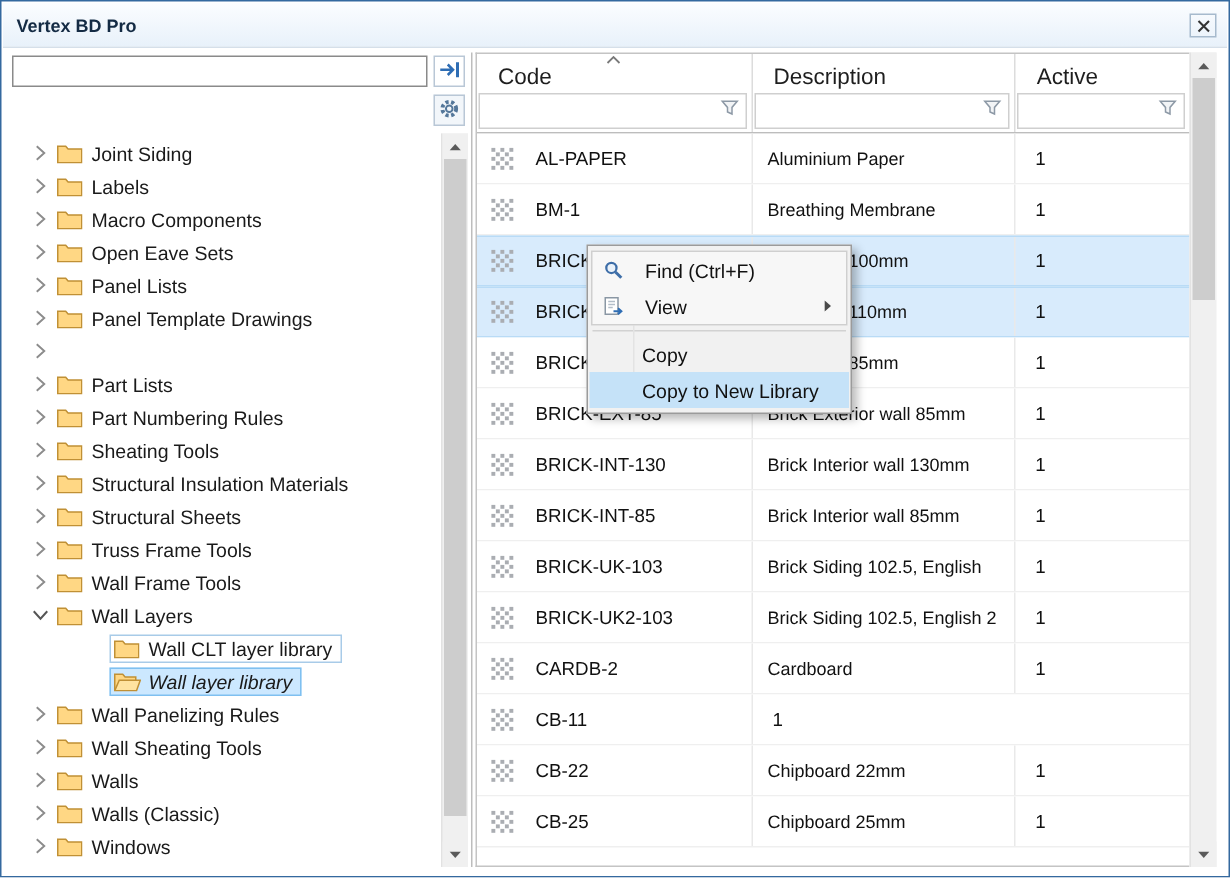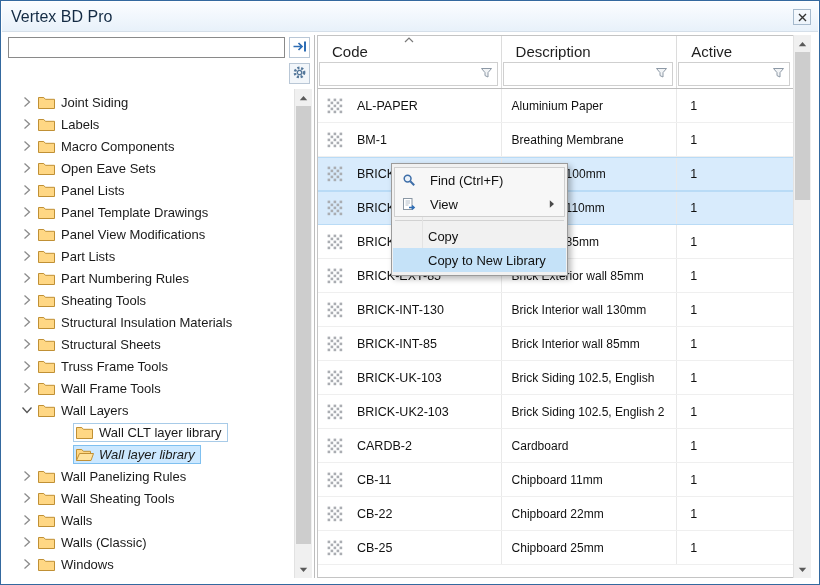--- a/index.html
+++ b/index.html
@@ -1,20 +1,20 @@
 <!DOCTYPE html>
 <html><head>
 <meta charset="utf-8">
 <style>
   *{box-sizing:border-box;margin:0;padding:0;}
   html,body{width:820px;height:585px;overflow:hidden;}
   body{position:relative;font-family:"Liberation Sans",sans-serif;background:#e9e9e9;}
   .window{position:absolute;inset:0;background:#fff;border:1px solid #34699f;}
   .titlebar{position:absolute;left:1px;right:1px;top:1px;height:30px;background:linear-gradient(180deg,#fbfdff 0%,#e8f1fa 100%);border-bottom:1px solid #d5dfe9;display:flex;align-items:center;padding:0 9px;}
-  .title{font-size:16px;font-weight:normal;color:#142b44;}
+  .title{font-size:12px;font-weight:bold;color:#142b44;}
   .close-btn{position:absolute;right:7px;top:7px;width:18px;height:16px;background:transparent;border:1px solid #a6bacd;display:flex;align-items:center;justify-content:center;padding:0;}
   .search-input{position:absolute;left:7px;top:36px;width:277px;height:21px;border:1px solid #8a8a8a;font:13px "Liberation Sans",sans-serif;padding:0 5px;outline:none;background:#fff;}
   .go-btn{position:absolute;left:288px;top:36px;width:21px;height:21px;background:#fff;border:1px solid #b9c7d6;display:flex;align-items:center;justify-content:center;padding:0;}
   .gear-btn{position:absolute;left:288px;top:62px;width:21px;height:21px;background:#f2f6fa;border:1px solid #b9c7d6;display:flex;align-items:center;justify-content:center;padding:0;}
   .tree{position:absolute;left:4px;top:90px;width:288px;height:486px;overflow:hidden;background:#fff;}
   .tree-item{height:22px;display:flex;align-items:center;font-size:13px;color:#1a1a1a;white-space:nowrap;}
   .expander{width:16px;height:16px;display:inline-flex;align-items:center;justify-content:center;flex:none;}
   .tree-content{display:inline-flex;align-items:center;gap:5px;padding:1px 5px 1px 2px;border:1px solid transparent;}
   .tree-item.selected .tree-content{background:#cce8ff;border-color:#7fc0f0;}
   .tree-item.outlined .tree-content{border-color:#a8cbe8;}
@@ -167,28 +167,20 @@
           </span>
           <span>Panel Template Drawings</span>
         </span>
       </div>
       <div class="tree-item" style="padding-left: 14px;">
         <span class="expander">
           <svg width="8" height="12" viewBox="0 0 8 12">
             <path d="M1.5 1.5 L6.5 6 L1.5 10.5" fill="none" stroke="#8c8c8c" stroke-width="1.3"></path>
           </svg>
         </span>
-        <span class="tree-content">
-          <span class="folder">
-            <svg width="17" height="13" viewBox="0 0 17 13">
-              <path d="M0.5 12.5 V1.5 H5.8 L7.4 3.3 H16.5 V12.5 Z" fill="#ffd784" stroke="#c09035" stroke-width="1"></path>
-            </svg>
-          </span>
-          <span>Panel View Modifications</span>
-        </span>
       </div>
       <div class="tree-item" style="padding-left: 14px;">
         <span class="expander">
           <svg width="8" height="12" viewBox="0 0 8 12">
             <path d="M1.5 1.5 L6.5 6 L1.5 10.5" fill="none" stroke="#8c8c8c" stroke-width="1.3"></path>
           </svg>
         </span>
         <span class="tree-content">
           <span class="folder">
             <svg width="17" height="13" viewBox="0 0 17 13">
@@ -773,23 +765,20 @@
                 <rect x="12.6" y="6.6" width="2.6" height="2.6" fill="#aaadb2"></rect>
                 <rect x="3.6" y="9.6" width="2.6" height="2.6" fill="#aaadb2"></rect>
                 <rect x="9.6" y="9.6" width="2.6" height="2.6" fill="#aaadb2"></rect>
                 <rect x="0.6" y="12.6" width="2.6" height="2.6" fill="#aaadb2"></rect>
                 <rect x="6.6" y="12.6" width="2.6" height="2.6" fill="#aaadb2"></rect>
                 <rect x="12.6" y="12.6" width="2.6" height="2.6" fill="#aaadb2"></rect>
               </svg>
             </span>
             <span class="code">CB-11</span>
           </div>
-          <div class="c2">
-            <span class="desc">Chipboard 11mm</span>
-          </div>
           <div class="c3">
             <span class="actv">1</span>
           </div>
         </div>
         <div class="row">
           <div class="c1">
             <span class="grid-icon">
               <svg width="16" height="16" viewBox="0 0 16 16">
                 <rect x="0.6" y="0.6" width="2.6" height="2.6" fill="#aaadb2"></rect>
                 <rect x="6.6" y="0.6" width="2.6" height="2.6" fill="#aaadb2"></rect>

